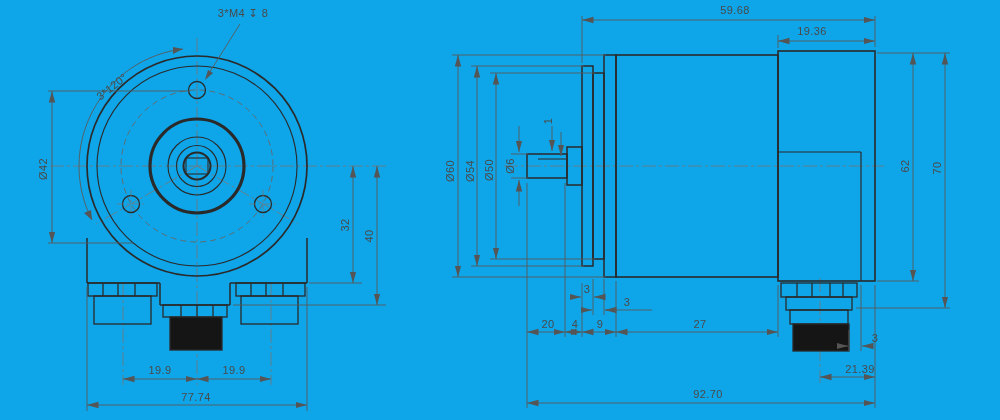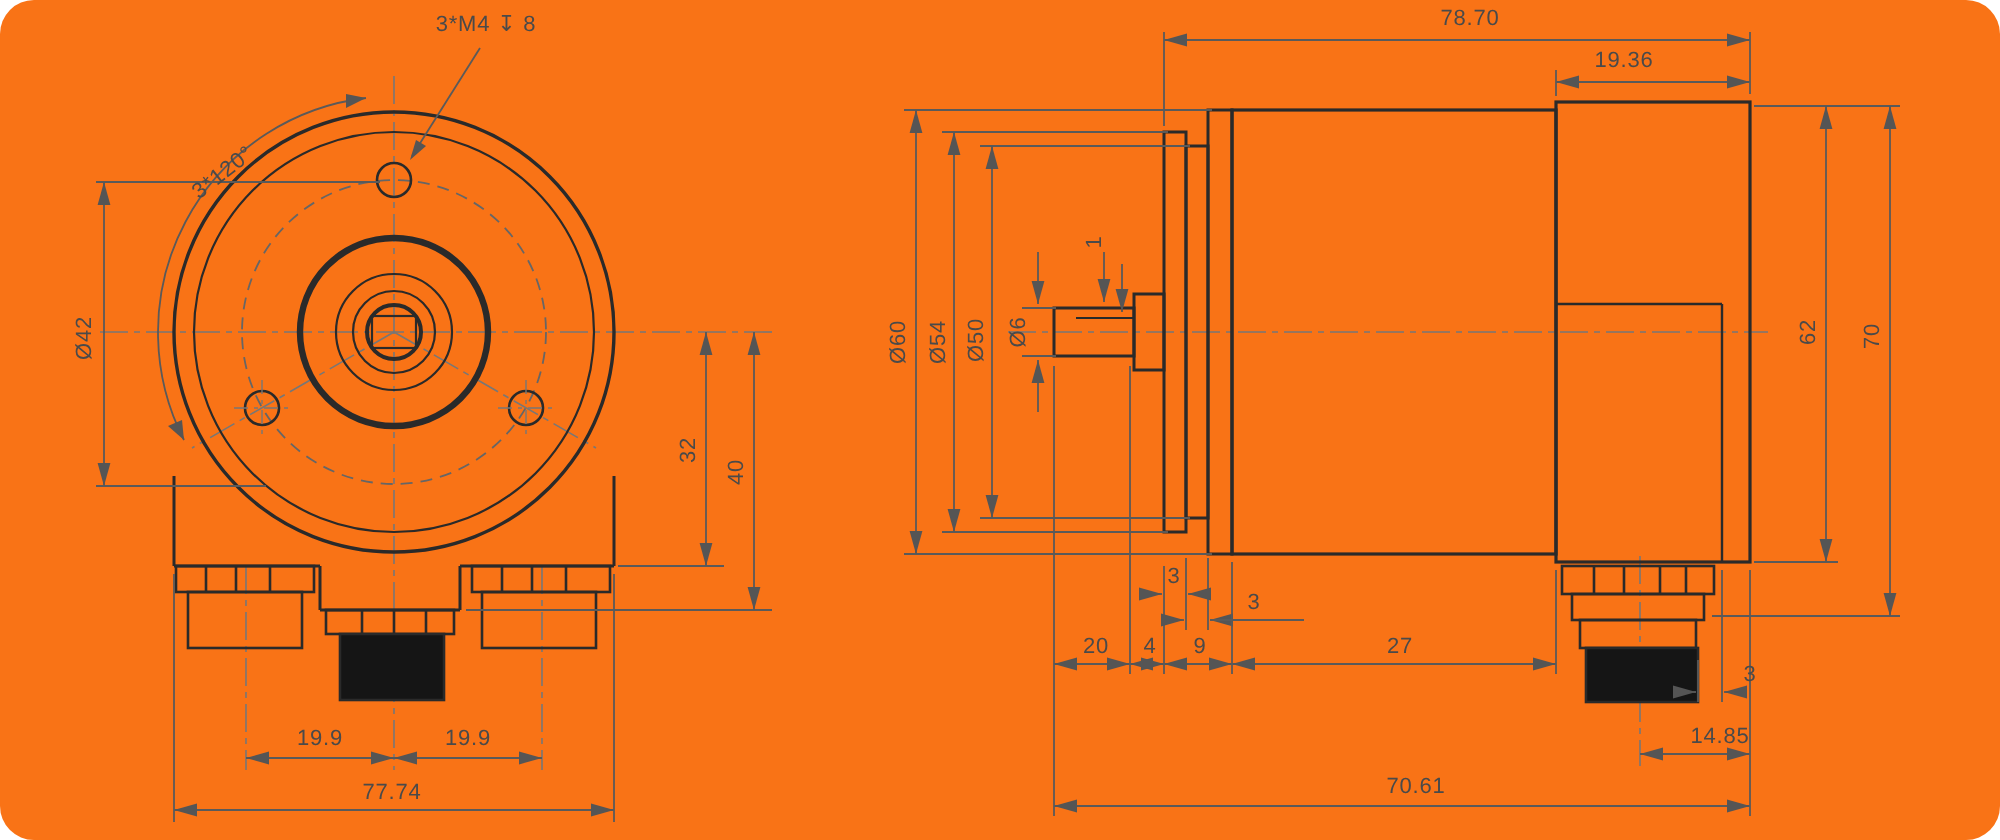--- a/index.html
+++ b/index.html
@@ -1,17 +1,17 @@
 <!DOCTYPE html>
 <html><head>
 <meta charset="utf-8">
 <style>
   html,body{margin:0;padding:0;background:#ffffff;}
-  .canvas{position:relative;width:1000px;height:420px;background:#f97316;overflow:hidden;
-          font-family:"Liberation Sans",sans-serif;border-radius:17px;}
+  .canvas{position:relative;width:1000px;height:420px;background:#0ea5e9;overflow:hidden;
+          font-family:"Liberation Sans",sans-serif;}
   .canvas svg{position:absolute;left:0;top:0;}
   .lbl{position:absolute;transform:translate(-50%,-50%);font-size:11px;color:#4a4a4a;
        white-space:nowrap;letter-spacing:.4px;line-height:1;}
   .r90{transform:translate(-50%,-50%) rotate(-90deg);}
   .r38{transform:translate(-50%,-50%) rotate(-38deg);}
 </style>
 </head>
 <body>
 
 <div class="canvas">
@@ -217,32 +217,32 @@
 
 <div class="lbl" style="left:243px;top:13px">3*M4 ↧ 8</div>
 <div class="lbl r38" style="left:112px;top:87px">3*120°</div>
 <div class="lbl r90" style="left:43px;top:169px">Ø42</div>
 <div class="lbl r90" style="left:345px;top:225px">32</div>
 <div class="lbl r90" style="left:369px;top:236px">40</div>
 <div class="lbl" style="left:160px;top:370px">19.9</div>
 <div class="lbl" style="left:234px;top:370px">19.9</div>
 <div class="lbl" style="left:196px;top:397px">77.74</div>
 
-<div class="lbl" style="left:735px;top:10px">78.70</div>
+<div class="lbl" style="left:735px;top:10px">59.68</div>
 <div class="lbl" style="left:812px;top:31px">19.36</div>
 <div class="lbl r90" style="left:450px;top:171px">Ø60</div>
 <div class="lbl r90" style="left:470px;top:171px">Ø54</div>
 <div class="lbl r90" style="left:489px;top:170px">Ø50</div>
 <div class="lbl r90" style="left:510px;top:166px">Ø6</div>
 <div class="lbl r90" style="left:548px;top:121px">1</div>
 <div class="lbl r90" style="left:905px;top:166px">62</div>
 <div class="lbl r90" style="left:937px;top:168px">70</div>
 <div class="lbl" style="left:587px;top:289px">3</div>
 <div class="lbl" style="left:627px;top:302px">3</div>
 <div class="lbl" style="left:548px;top:324px">20</div>
 <div class="lbl" style="left:575px;top:324px">4</div>
 <div class="lbl" style="left:600px;top:324px">9</div>
 <div class="lbl" style="left:700px;top:324px">27</div>
 <div class="lbl" style="left:875px;top:338px">3</div>
-<div class="lbl" style="left:860px;top:369px">14.85</div>
-<div class="lbl" style="left:708px;top:394px">70.61</div>
+<div class="lbl" style="left:860px;top:369px">21.39</div>
+<div class="lbl" style="left:708px;top:394px">92.70</div>
 
 </div>
 
 </body></html>

